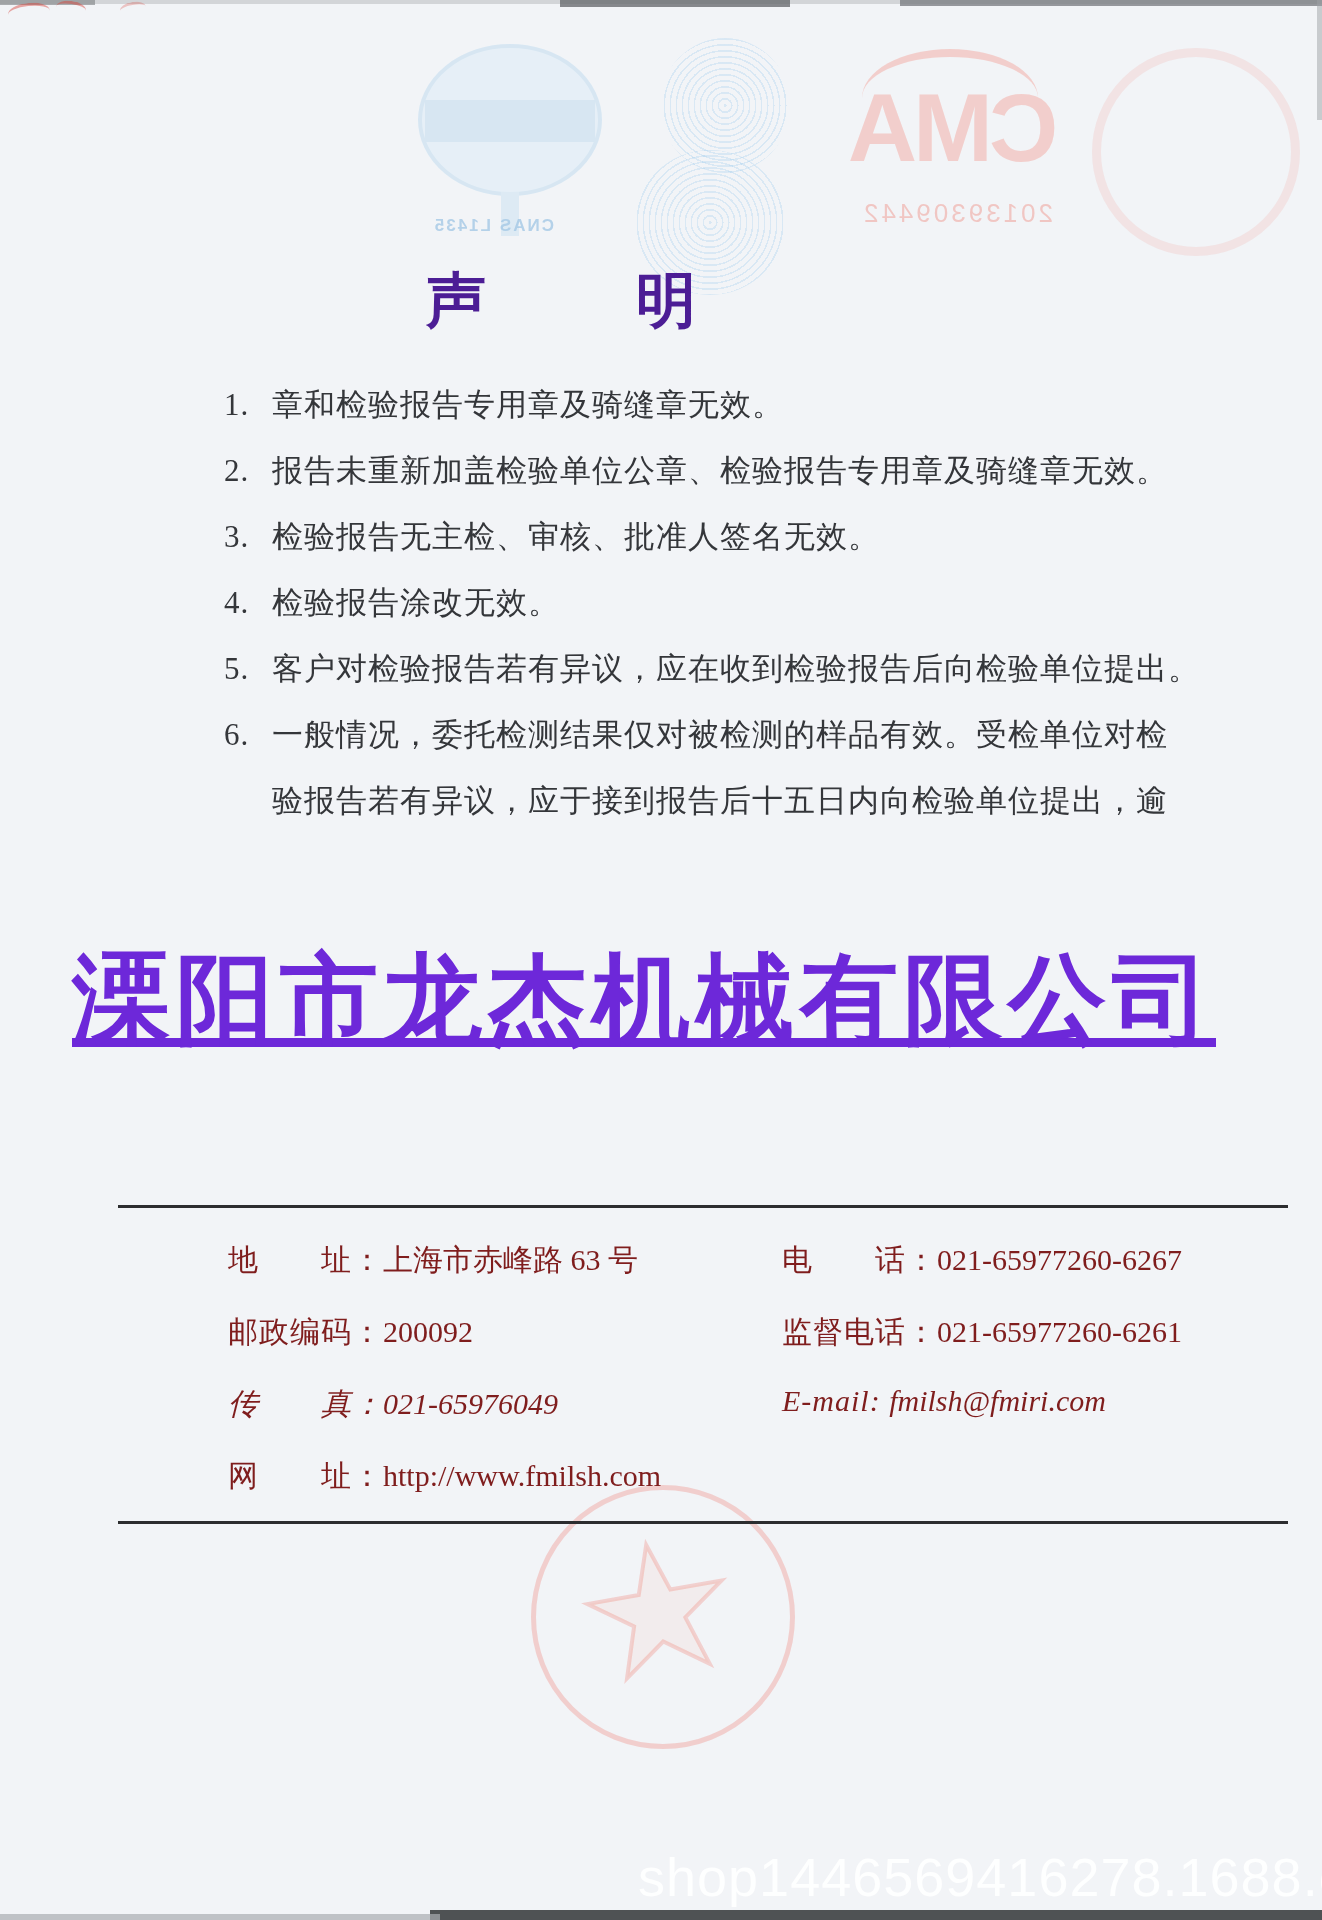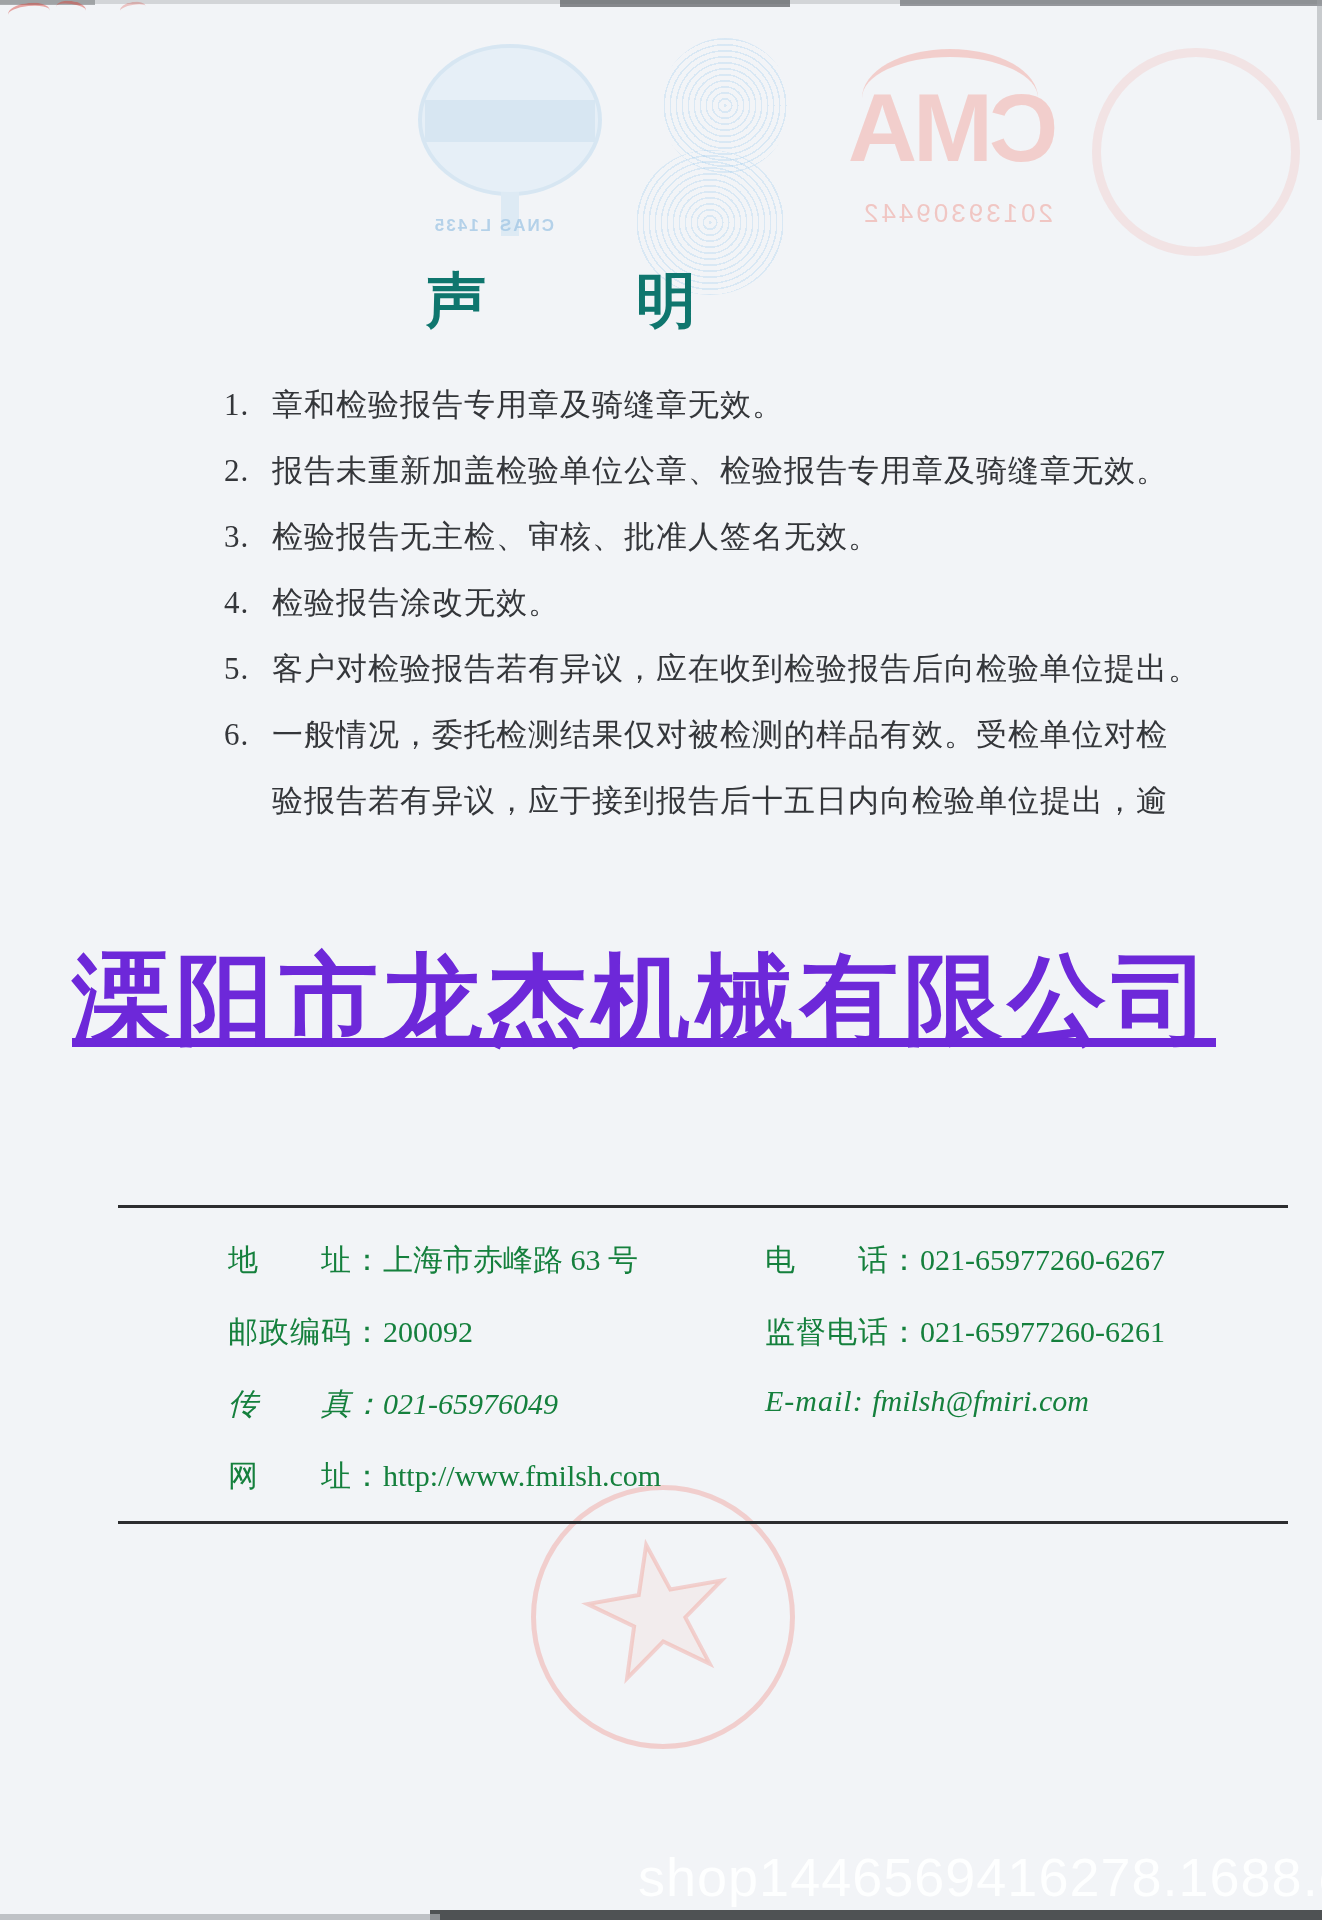--- a/index.html
+++ b/index.html
@@ -39,43 +39,43 @@
     font-family:"Liberation Sans","DejaVu Sans",sans-serif;font-weight:bold;font-size:96px;
     color:#f3aaa2;letter-spacing:-4px;transform:scaleX(-1);}
   .cma-number{left:852px;top:198px;width:210px;text-align:center;
     font-family:"Liberation Sans","DejaVu Sans",sans-serif;font-size:26px;letter-spacing:3px;
     color:#f0a29a;transform:scaleX(-1);opacity:.55;}
   .pink-ring{left:1092px;top:48px;width:190px;height:190px;border:9px solid rgba(243,170,162,.22);
     border-radius:50%;}
 
   
   .title{position:absolute;left:0;top:268px;width:1122px;text-align:center;z-index:2;
-    font-size:60px;font-weight:600;color:#0f766e;line-height:1.1;}
+    font-size:60px;font-weight:600;color:#4c1d95;line-height:1.1;}
   .title .spacer{display:inline-block;width:150px;}
   .list{position:absolute;left:224px;top:372px;z-index:2;}
   .item{display:flex;align-items:flex-start;}
   .item .num{width:48px;flex:0 0 48px;font-size:31px;line-height:66px;letter-spacing:1px;}
   .item .lines{flex:1;}
   .item .line{font-size:31px;line-height:66px;letter-spacing:1px;white-space:pre;}
 
   
   .wm-company{position:absolute;left:72px;top:935px;z-index:1;white-space:nowrap;
     font-size:98px;letter-spacing:6px;color:#6d28d9;font-weight:bold;text-decoration:underline;}
   .wm-shop{position:absolute;left:638px;top:1846px;z-index:3;white-space:nowrap;
     font-family:"Liberation Sans","DejaVu Sans",sans-serif;
     font-size:54px;letter-spacing:1px;color:rgba(255,255,255,.92);}
 
   
   .rule{position:absolute;left:118px;width:1170px;height:3px;background:#2c2d2f;z-index:2;}
   .rule-top{top:1205px;}
   .rule-bottom{top:1521px;}
-  .frow{position:absolute;z-index:2;font-size:30px;white-space:pre;color:#15803d;}
+  .frow{position:absolute;z-index:2;font-size:30px;white-space:pre;color:#7f1d1d;}
   .frow .flabel{letter-spacing:1px;}
   .fl{left:228px;}
-  .fr{left:765px;}
+  .fr{left:782px;}
   .fy1{top:1240px;} .fy2{top:1312px;} .fy3{top:1384px;font-style:italic;} .fy4{top:1456px;}
 
   
   .stamp-circle{position:absolute;left:531px;top:1485px;width:254px;height:254px;z-index:1;
     border:5px solid rgba(238,120,110,.30);border-radius:50%;}
   .stamp-star{position:absolute;left:576px;top:1530px;z-index:1;opacity:.9;}
 </style>
 </head>
 <body>
 

